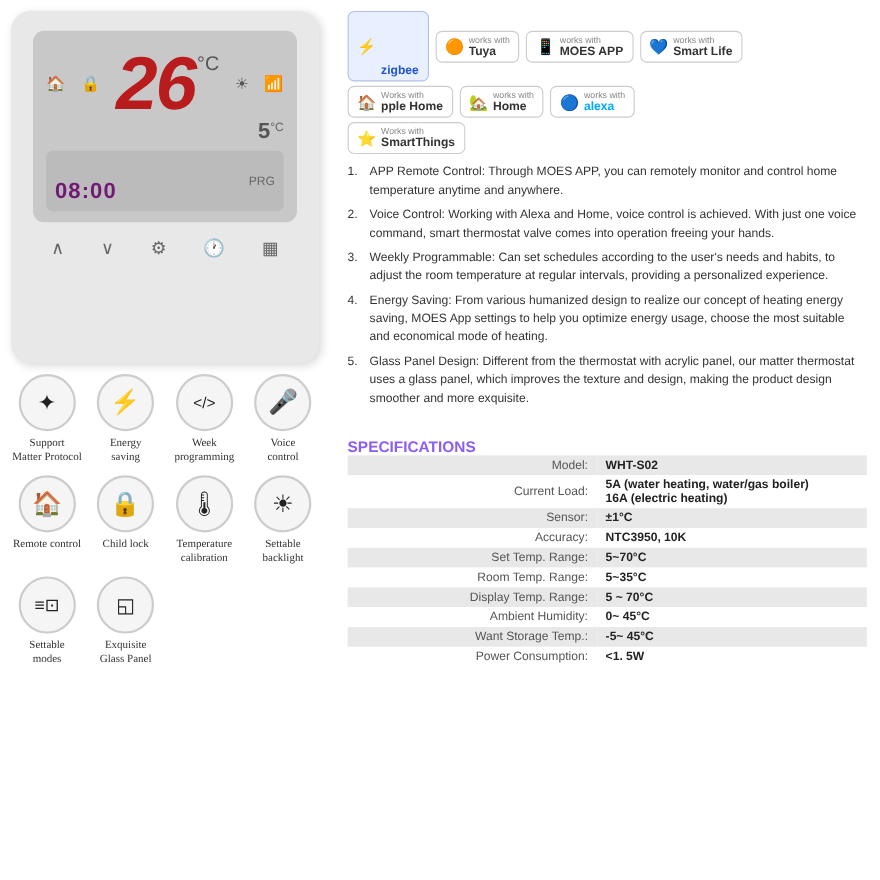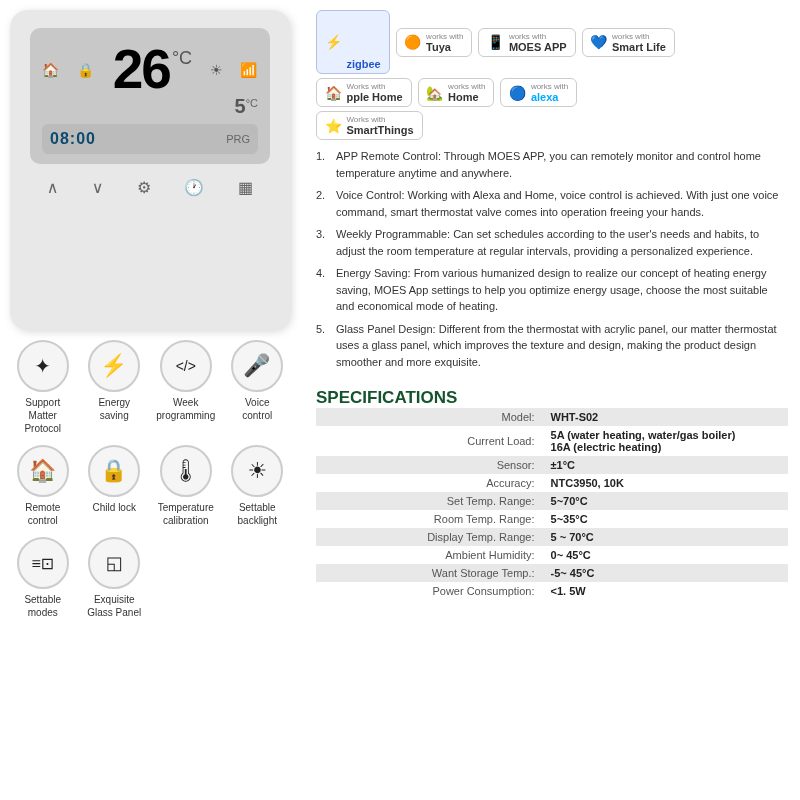--- a/index.html
+++ b/index.html
@@ -54,44 +54,46 @@
       font-size: 14px;
       color: #555;
     }
     .temp-display {
       display: flex;
       align-items: flex-start;
       justify-content: center;
       gap: 2px;
     }
     .big-temp {
-      font-size: 55px;
+      font-size: 68px;
       font-weight: bold;
-      color: #000000;
+      color: #b91c1c;
       line-height: 1;
       letter-spacing: -2px;
+      font-style: italic;
     }
     .temp-unit {
       font-size: 18px;
       color: #555;
       margin-top: 6px;
     }
     .schedule-display {
       background: #bbb;
       border-radius: 6px;
       padding: 6px 8px;
       display: flex;
       justify-content: space-between;
       align-items: center;
     }
     .schedule-time {
-      font-size: 16px;
+      font-size: 20px;
       font-weight: bold;
-      color: #0c4a6e;
+      color: #701a75;
       letter-spacing: 1px;
+      margin-top: 20px;
     }
     .schedule-right {
       font-size: 11px;
       color: #666;
       text-align: left;
     }
     .bottom-icons {
       display: flex;
       justify-content: space-around;
       width: 240px;
@@ -124,20 +126,21 @@
       display: flex;
       align-items: center;
       justify-content: center;
       font-size: 22px;
     }
     .feature-label {
       font-size: 10px;
       text-align: center;
       color: #333;
       line-height: 1.3;
+      font-family: Liberation Serif, serif;
     }
 
     
     .right-panel {
       flex: 1;
       padding: 10px 12px 10px 6px;
       display: flex;
       flex-direction: column;
       gap: 8px;
     }
@@ -185,24 +188,24 @@
       font-size: 11px;
       line-height: 1.5;
       color: #333;
     }
     .feature-point {
       display: flex;
       gap: 4px;
     }
     
     .specs-title {
-      font-size: 17px;
+      font-size: 14px;
       font-weight: bold;
-      color: #14532d;
-      margin-top: 10px;
+      color: #8b5cf6;
+      margin-top: 20px;
     }
     .specs-table {
       width: 100%;
       border-collapse: collapse;
       font-size: 11px;
     }
     .specs-table tr td {
       padding: 3px 8px;
       border: none;
     }

